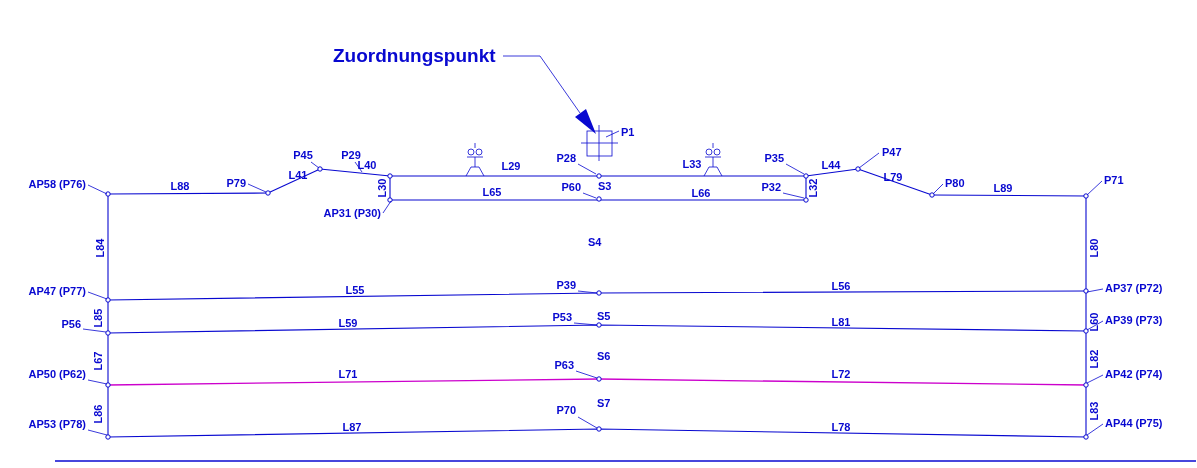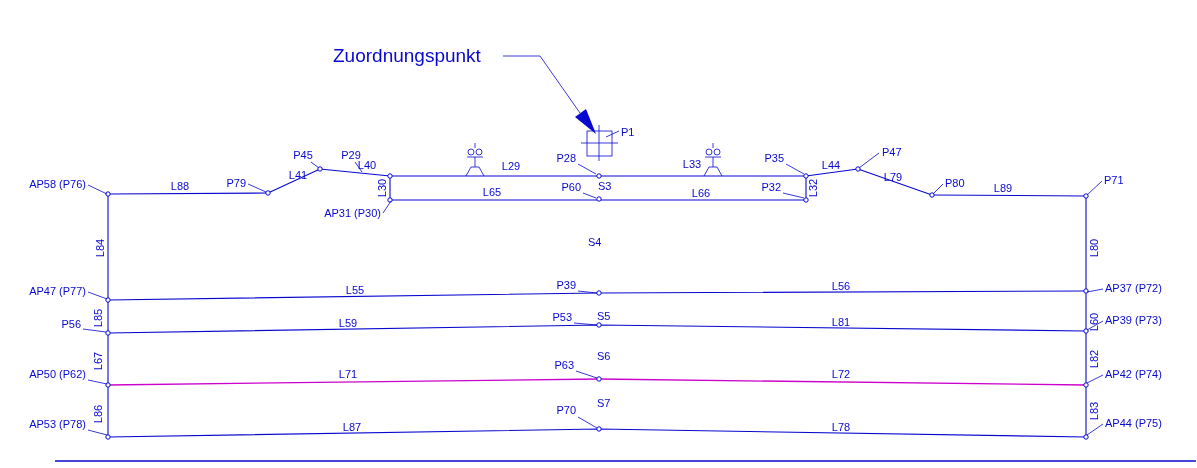--- a/index.html
+++ b/index.html
@@ -1,18 +1,18 @@
 <!DOCTYPE html>
 <html style="--blue: #0808d0; --magenta: #cc00cc; --background: #ffffff;"><head>
 <meta charset="utf-8">
 <style>
   html,body{margin:0;padding:0;background:#ffffff;}
   .stage{
     position:relative;width:1197px;height:468px;background:var(--background,#ffffff);
-    font-family:"Liberation Sans",sans-serif;overflow:hidden;
+    font-family:"Liberation Sans",sans-serif;overflow:hidden;font-weight:bold;
   }
   svg{display:block;}
   text{
     fill:var(--blue,#0808d0);
     font-family:"Liberation Sans",sans-serif;
     font-size:11px;
   }
   .title{font-size:19px;}
   .ln{stroke:var(--blue,#0808d0);stroke-width:1.1;fill:none;}
   .thin{stroke:var(--blue,#0808d0);stroke-width:0.8;fill:none;}

